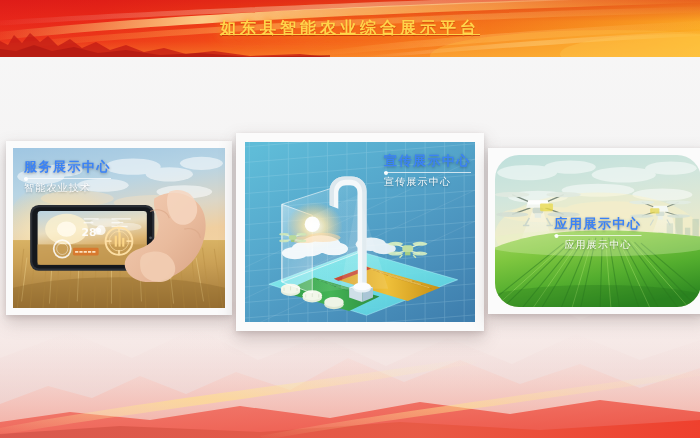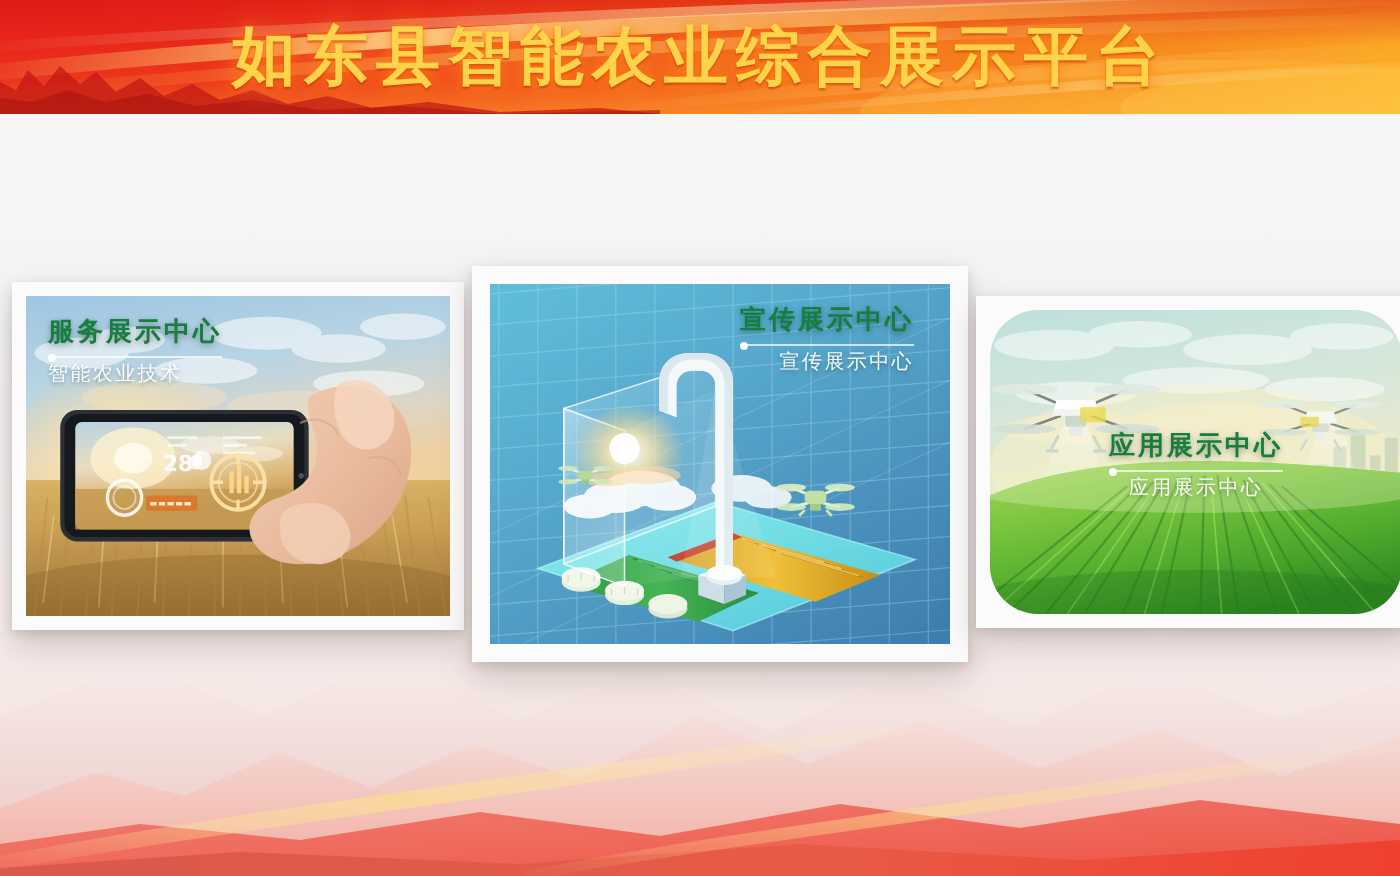--- a/index.html
+++ b/index.html
@@ -38,25 +38,26 @@
     position:absolute;inset:0;
     background:linear-gradient(180deg,rgba(214,20,22,.55) 0%,rgba(226,40,20,.12) 38%,rgba(255,160,40,.12) 72%,rgba(255,190,60,.40) 100%);
   }
   .banner-streaks{position:absolute;inset:0;}
   .banner-streaks svg{display:block;width:100%;height:100%;}
   .banner-hills{position:absolute;left:0;bottom:0;width:330px;height:26px;}
   .banner-hills svg{display:block;width:100%;height:100%;}
   .banner-title{
     position:absolute;left:0;right:0;top:0;height:57px;
     display:flex;align-items:center;justify-content:center;
-    font-size:32px;font-weight:bold;letter-spacing:4px;
+    font-size:16px;font-weight:bold;letter-spacing:4px;
     color:#ffd44a;
     text-shadow:0 0 7px rgba(255,120,10,.85),0 1px 1px rgba(160,20,0,.55),0 0 18px rgba(255,205,90,.45);
     white-space:nowrap;
     z-index:6;
+    text-decoration:underline;
   }
 
   
   .card{
     position:absolute;
     background:#fbfbfb;
     box-shadow:0 7px 16px rgba(90,70,70,.26),0 2px 5px rgba(90,70,70,.16);
   }
   .card .inner{position:absolute;overflow:hidden;}
   .card .inner > .art{position:absolute;inset:0;}
@@ -65,37 +66,37 @@
   .card-b{left:236px;top:133px;width:230px;height:180px;padding:9px;}
   .card-c{left:488px;top:148px;width:206px;height:152px;padding:7px;}
 
   .card-a .inner{left:7px;top:7px;right:7px;bottom:7px;}
   .card-b .inner{left:9px;top:9px;right:9px;bottom:9px;}
   .card-c .inner{left:7px;top:7px;right:7px;bottom:7px;border-radius:24px;}
 
   
   .ctext{position:absolute;z-index:9;line-height:1;}
   .ctext .t1{
-    font-size:13px;font-weight:bold;color:#15803d;letter-spacing:1.5px;
+    font-size:13px;font-weight:bold;color:#3b82f6;letter-spacing:1.5px;
     white-space:nowrap;text-shadow:0 1px 3px rgba(0,0,0,.35);
   }
   .ctext .rule{
     height:1px;background:rgba(255,255,255,.72);margin:5px 0 4px 0;position:relative;
   }
   .ctext .rule:before{
     content:"";position:absolute;left:0;top:-1.5px;width:4px;height:4px;border-radius:50%;
     background:rgba(255,255,255,.95);
   }
   .ctext .t2{
     font-size:10px;color:rgba(255,255,255,.96);letter-spacing:1.2px;white-space:nowrap;
     text-shadow:0 1px 2px rgba(0,0,0,.3);
   }
 
   .ctext-a{left:11px;top:12px;text-align:left;}
-  .ctext-b{right:18px;top:12px;text-align:right;}
+  .ctext-b{right:4px;top:12px;text-align:left;}
   .ctext-b .rule:before{left:auto;right:auto;}
   .ctext-b .rule:before{left:0;}
   .ctext-c{left:50%;top:62px;transform:translateX(-50%);text-align:center;}
   .ctext-c .rule:before{left:0;}
 
   svg{shape-rendering:geometricPrecision;}
 </style>
 </head>
 <body>
 

